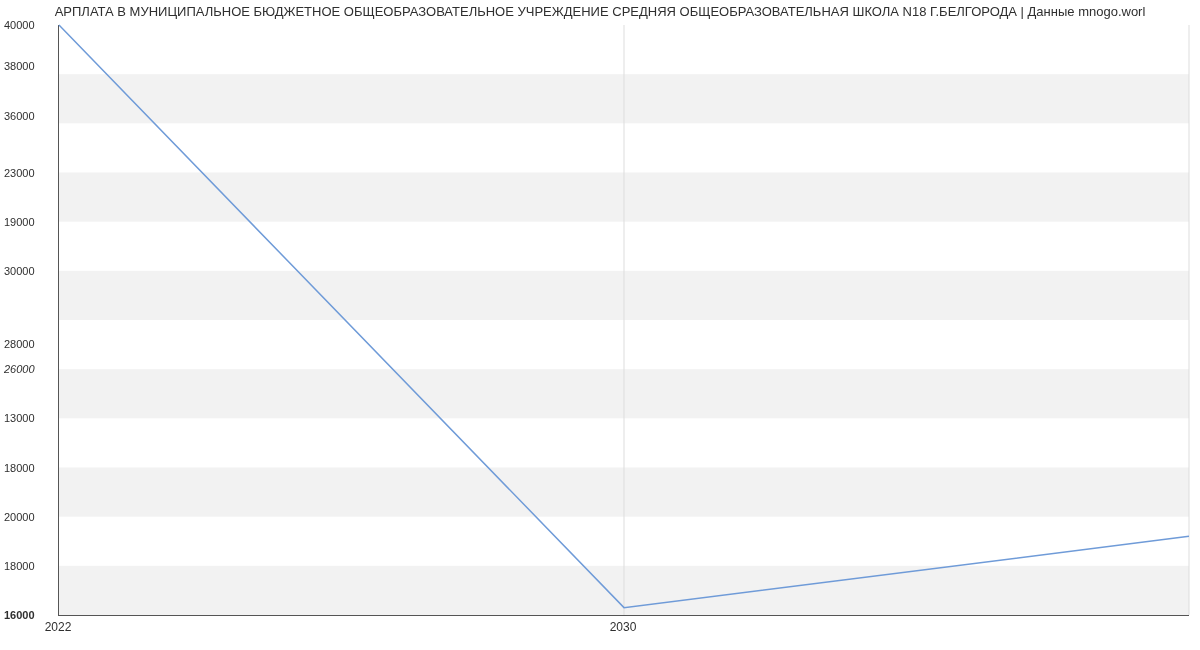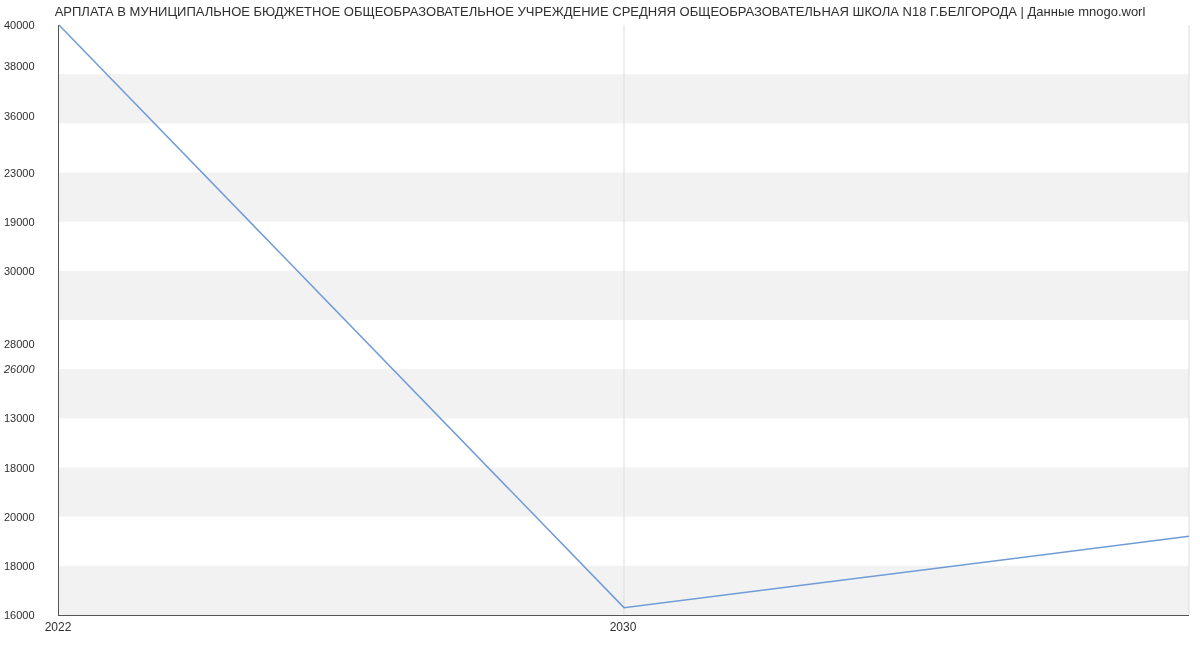--- a/index.html
+++ b/index.html
@@ -79,21 +79,21 @@
           <rect x="0" y="147.5" width="1130" height="49.166666666666686" fill="#f2f2f2"></rect>
           <rect x="0" y="49.16666666666674" width="1130" height="49.16666666666657" fill="#f2f2f2"></rect>
         </g>
       <g>
           <line x1="565" x2="565" y1="0" y2="590" stroke="#dddddd" stroke-width="1"></line>
           <line x1="1130" x2="1130" y1="0" y2="590" stroke="#dddddd" stroke-width="1"></line>
         </g>
       <path class="data-line" d="M0 0 L565 582.625 L1130 511.3333333333333 "></path>
     </svg>
   </div>
-<div class="y-tick-label" style="top: 615px;">16000</div>
+<div class="y-tick-label" style="top: 615px; font-weight: bold;">16000</div>
     <div class="y-tick-label" style="top: 565.833px;">18000</div>
     <div class="y-tick-label" style="top: 516.667px;">20000</div>
     <div class="y-tick-label" style="top: 467.5px;">18000</div>
     <div class="y-tick-label" style="top: 418.333px;">13000</div>
     <div class="y-tick-label" style="top: 369.167px; font-style: italic;">26000</div>
     <div class="y-tick-label" style="top: 336px; margin-top: 8px;">28000</div>
     <div class="y-tick-label" style="top: 270.833px;">30000</div>
     <div class="y-tick-label" style="top: 221.667px;">19000</div>
     <div class="y-tick-label" style="top: 172.5px;">23000</div>
     <div class="y-tick-label" style="top: 116px;">36000</div>

